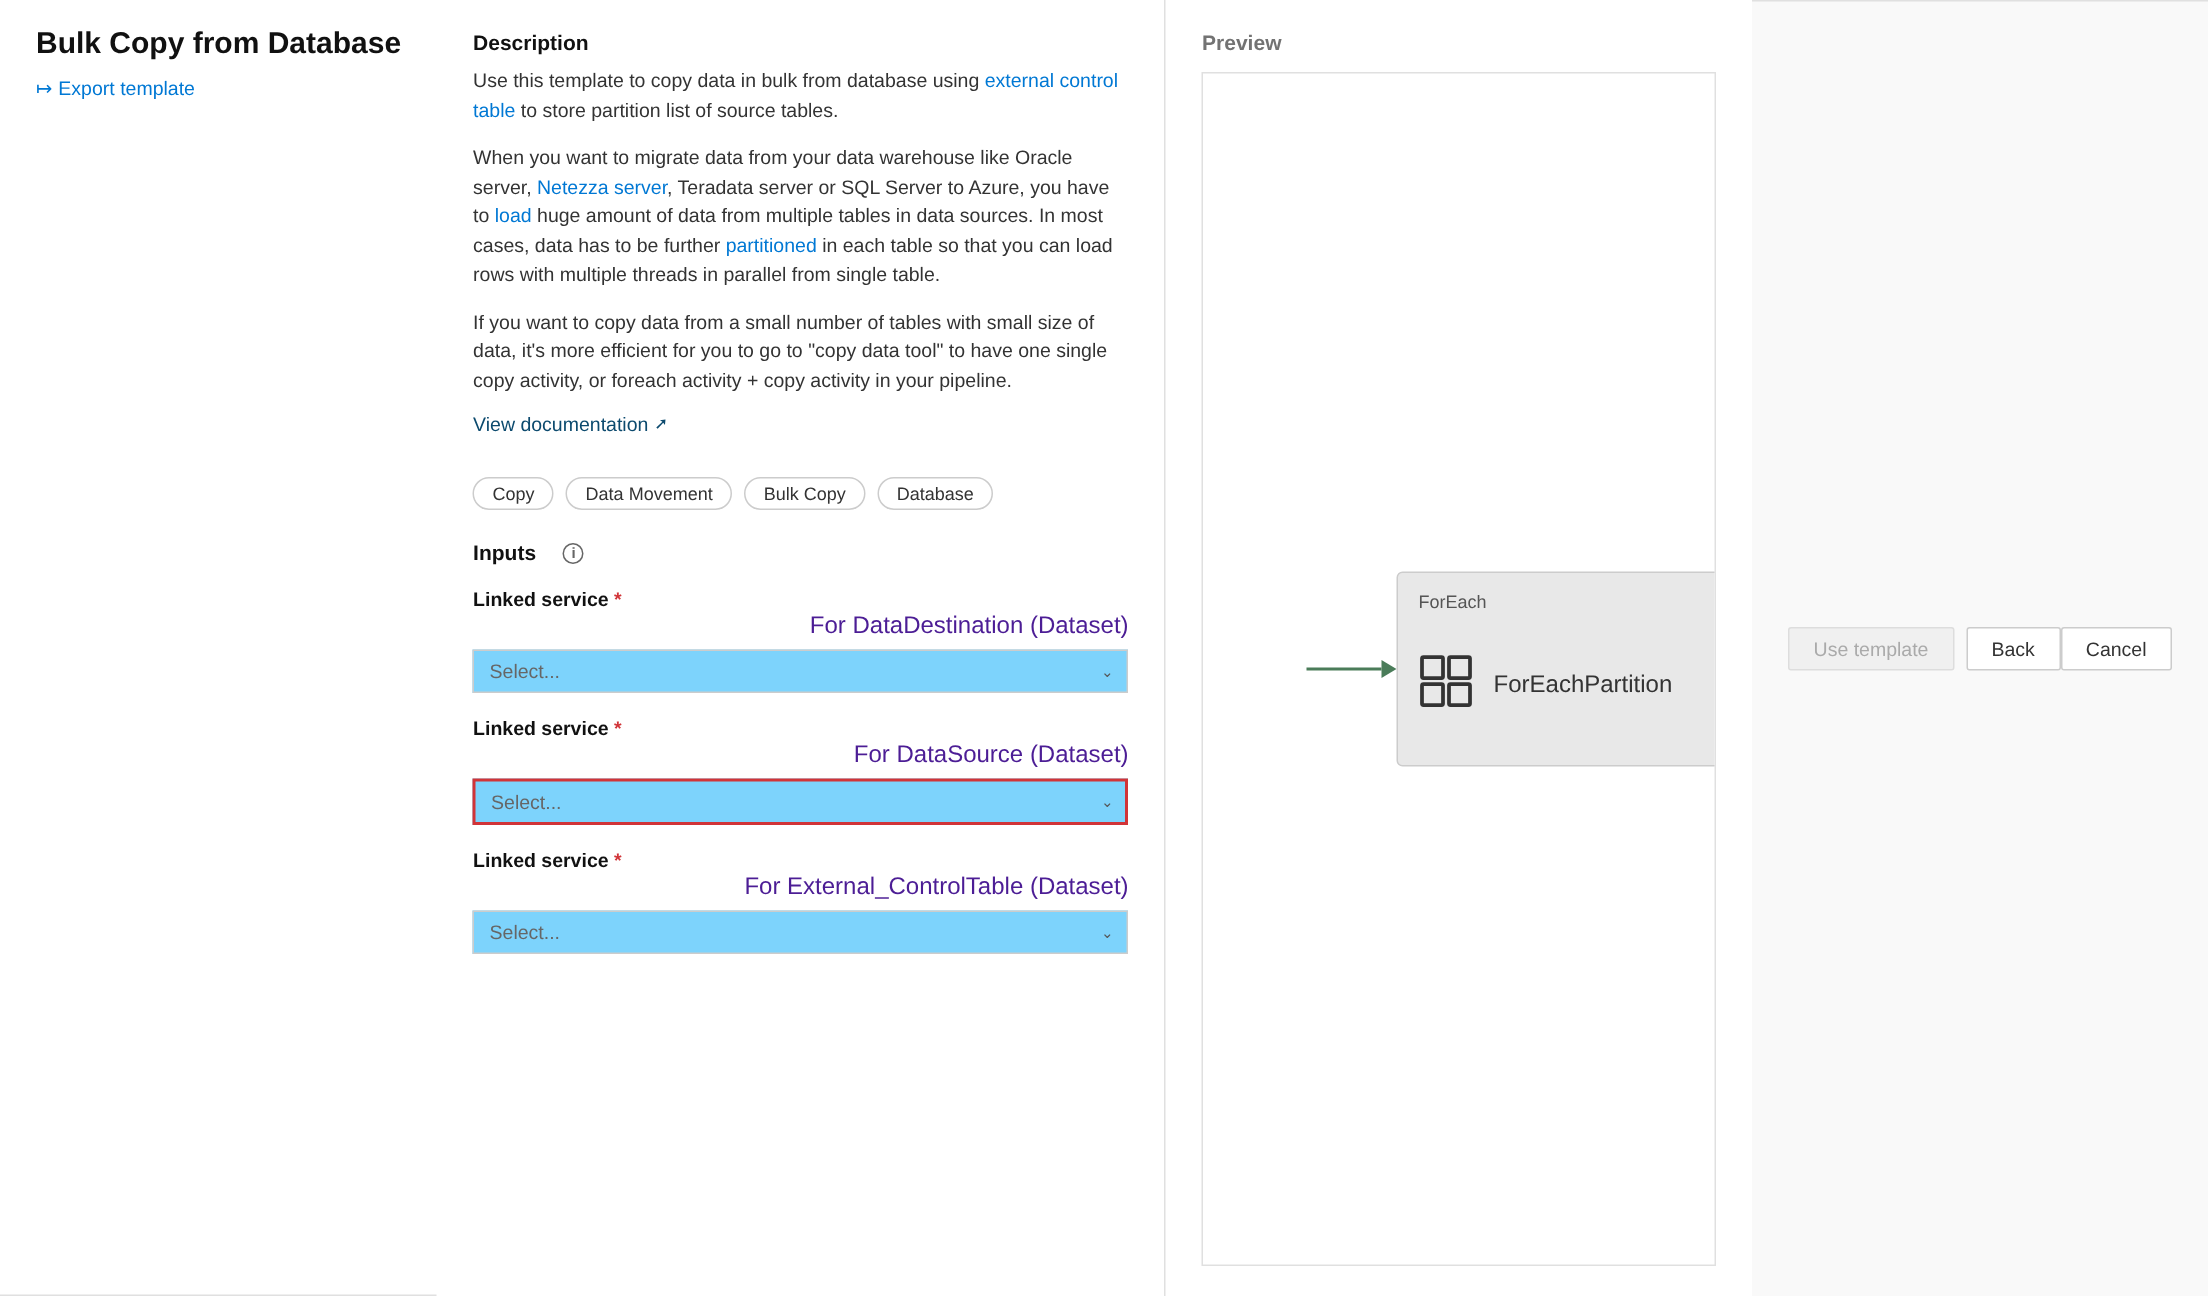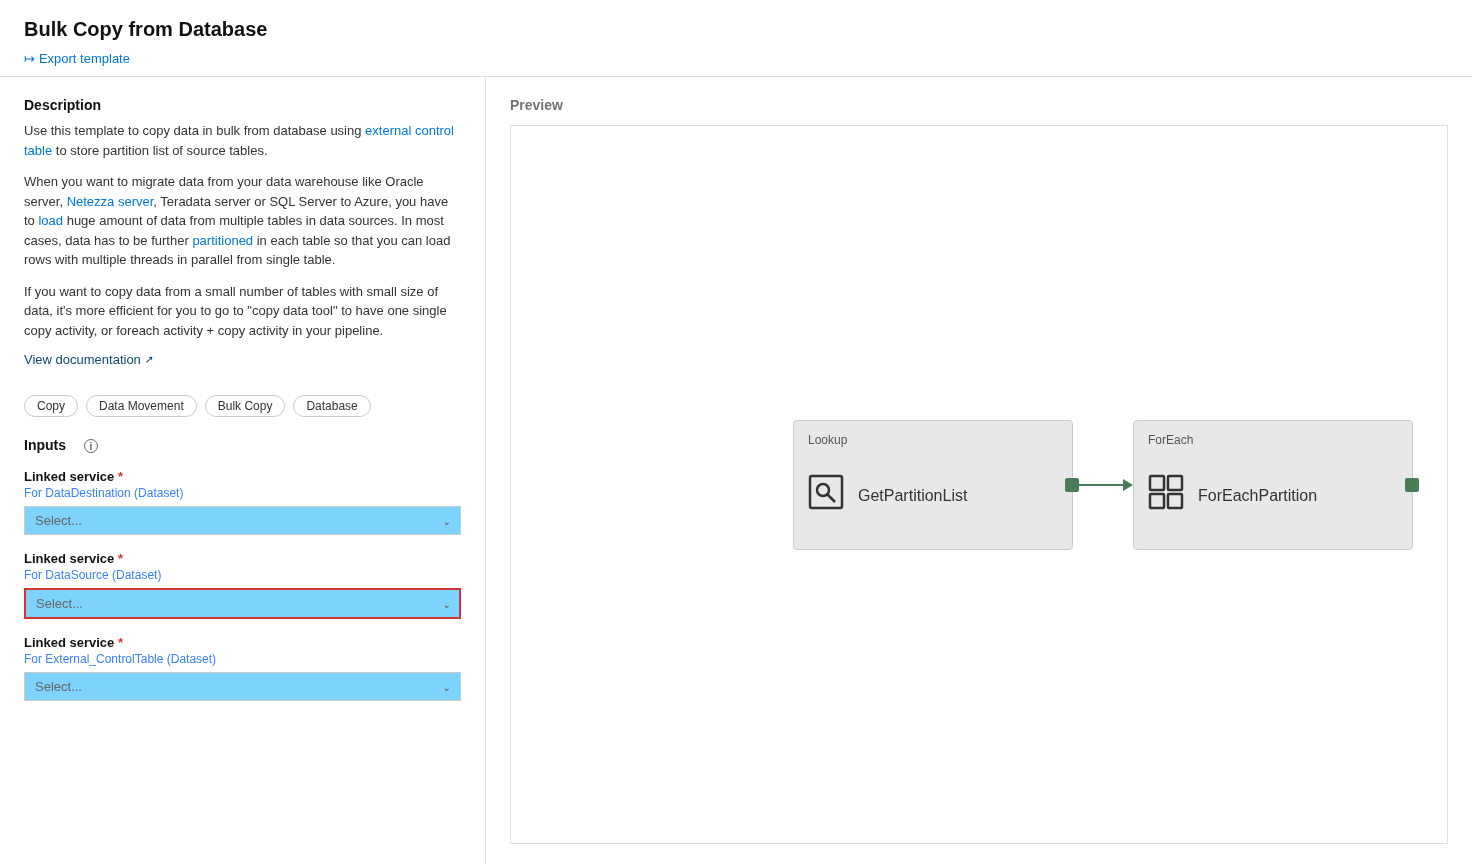--- a/index.html
+++ b/index.html
@@ -7,21 +7,21 @@
       font-family: 'Segoe UI', Arial, sans-serif;
       font-size: 13px;
       color: #333;
       background: #fff;
       width: 1472px;
       min-height: 864px;
       overflow: hidden;
     }
     .page-container {
       display: flex;
-      flex-direction: column;
+      flex-direction: row;
       height: 864px;
     }
     .header {
       padding: 18px 24px 10px 24px;
       border-bottom: 1px solid #e0e0e0;
     }
     .header-title {
       font-size: 20px;
       font-weight: 600;
       color: #111;
@@ -119,23 +119,24 @@
     .field-group {
       margin-bottom: 16px;
     }
     .field-label {
       font-size: 13px;
       font-weight: 600;
       color: #111;
       margin-bottom: 2px;
     }
     .field-sublabel {
-      font-size: 12px;
-      color: #3b82f6;
+      font-size: 16px;
+      color: #4c1d95;
       margin-bottom: 6px;
+      text-align: right;
     }
     .select-wrapper {
       position: relative;
       width: 100%;
     }
     .select-input {
       width: 100%;
       padding: 6px 32px 6px 10px;
       border: 1px solid #ccc;
       background: #7dd3fc;
@@ -349,35 +350,20 @@
           </div>
         </div>
       </div>
     </div>
 
     <div class="right-panel">
       <div class="preview-title">Preview</div>
       <div class="preview-canvas">
         <div class="pipeline-diagram">
 
-          <div class="pipeline-node" style="position:relative;">
-            <div class="node-header">Lookup</div>
-            <div class="node-body">
-              <div class="node-icon">
-                <svg width="36" height="36" viewBox="0 0 36 36" fill="none" xmlns="http://www.w3.org/2000/svg">
-                  <rect x="2" y="2" width="32" height="32" rx="2" stroke="#333" stroke-width="2.5" fill="none"></rect>
-                  <circle cx="15" cy="16" r="6" stroke="#333" stroke-width="2.5" fill="none"></circle>
-                  <line x1="19.5" y1="20.5" x2="27" y2="28" stroke="#333" stroke-width="2.5"></line>
-                </svg>
-              </div>
-              <div class="node-label">GetPartitionList</div>
-            </div>
-
-            <div style="position:absolute; right:-7px; top:50%; transform:translateY(-50%); width:14px; height:14px; background:#4a7c59; border-radius:2px;"></div>
-          </div>
 
           <div class="arrow-line" style="margin: 0 0px;">
             <div class="arrow-line-body" style="width:50px;"></div>
             <div class="arrow-head"></div>
           </div>
 
           <div class="pipeline-node" style="position:relative;">
             <div class="node-header">ForEach</div>
             <div class="node-body">
               <div class="node-icon">
@@ -391,13 +377,20 @@
               <div class="node-label">ForEachPartition</div>
             </div>
 
             <div style="position:absolute; right:-7px; top:50%; transform:translateY(-50%); width:14px; height:14px; background:#4a7c59; border-radius:2px;"></div>
           </div>
         </div>
       </div>
     </div>
   </div>
 
+  <div class="footer">
+    <div class="footer-left">
+      <button class="btn btn-primary" disabled="">Use template</button>
+      <button class="btn btn-secondary">Back</button>
+    </div>
+    <button class="btn btn-cancel">Cancel</button>
+  </div>
 </div>
 
 </body></html>

